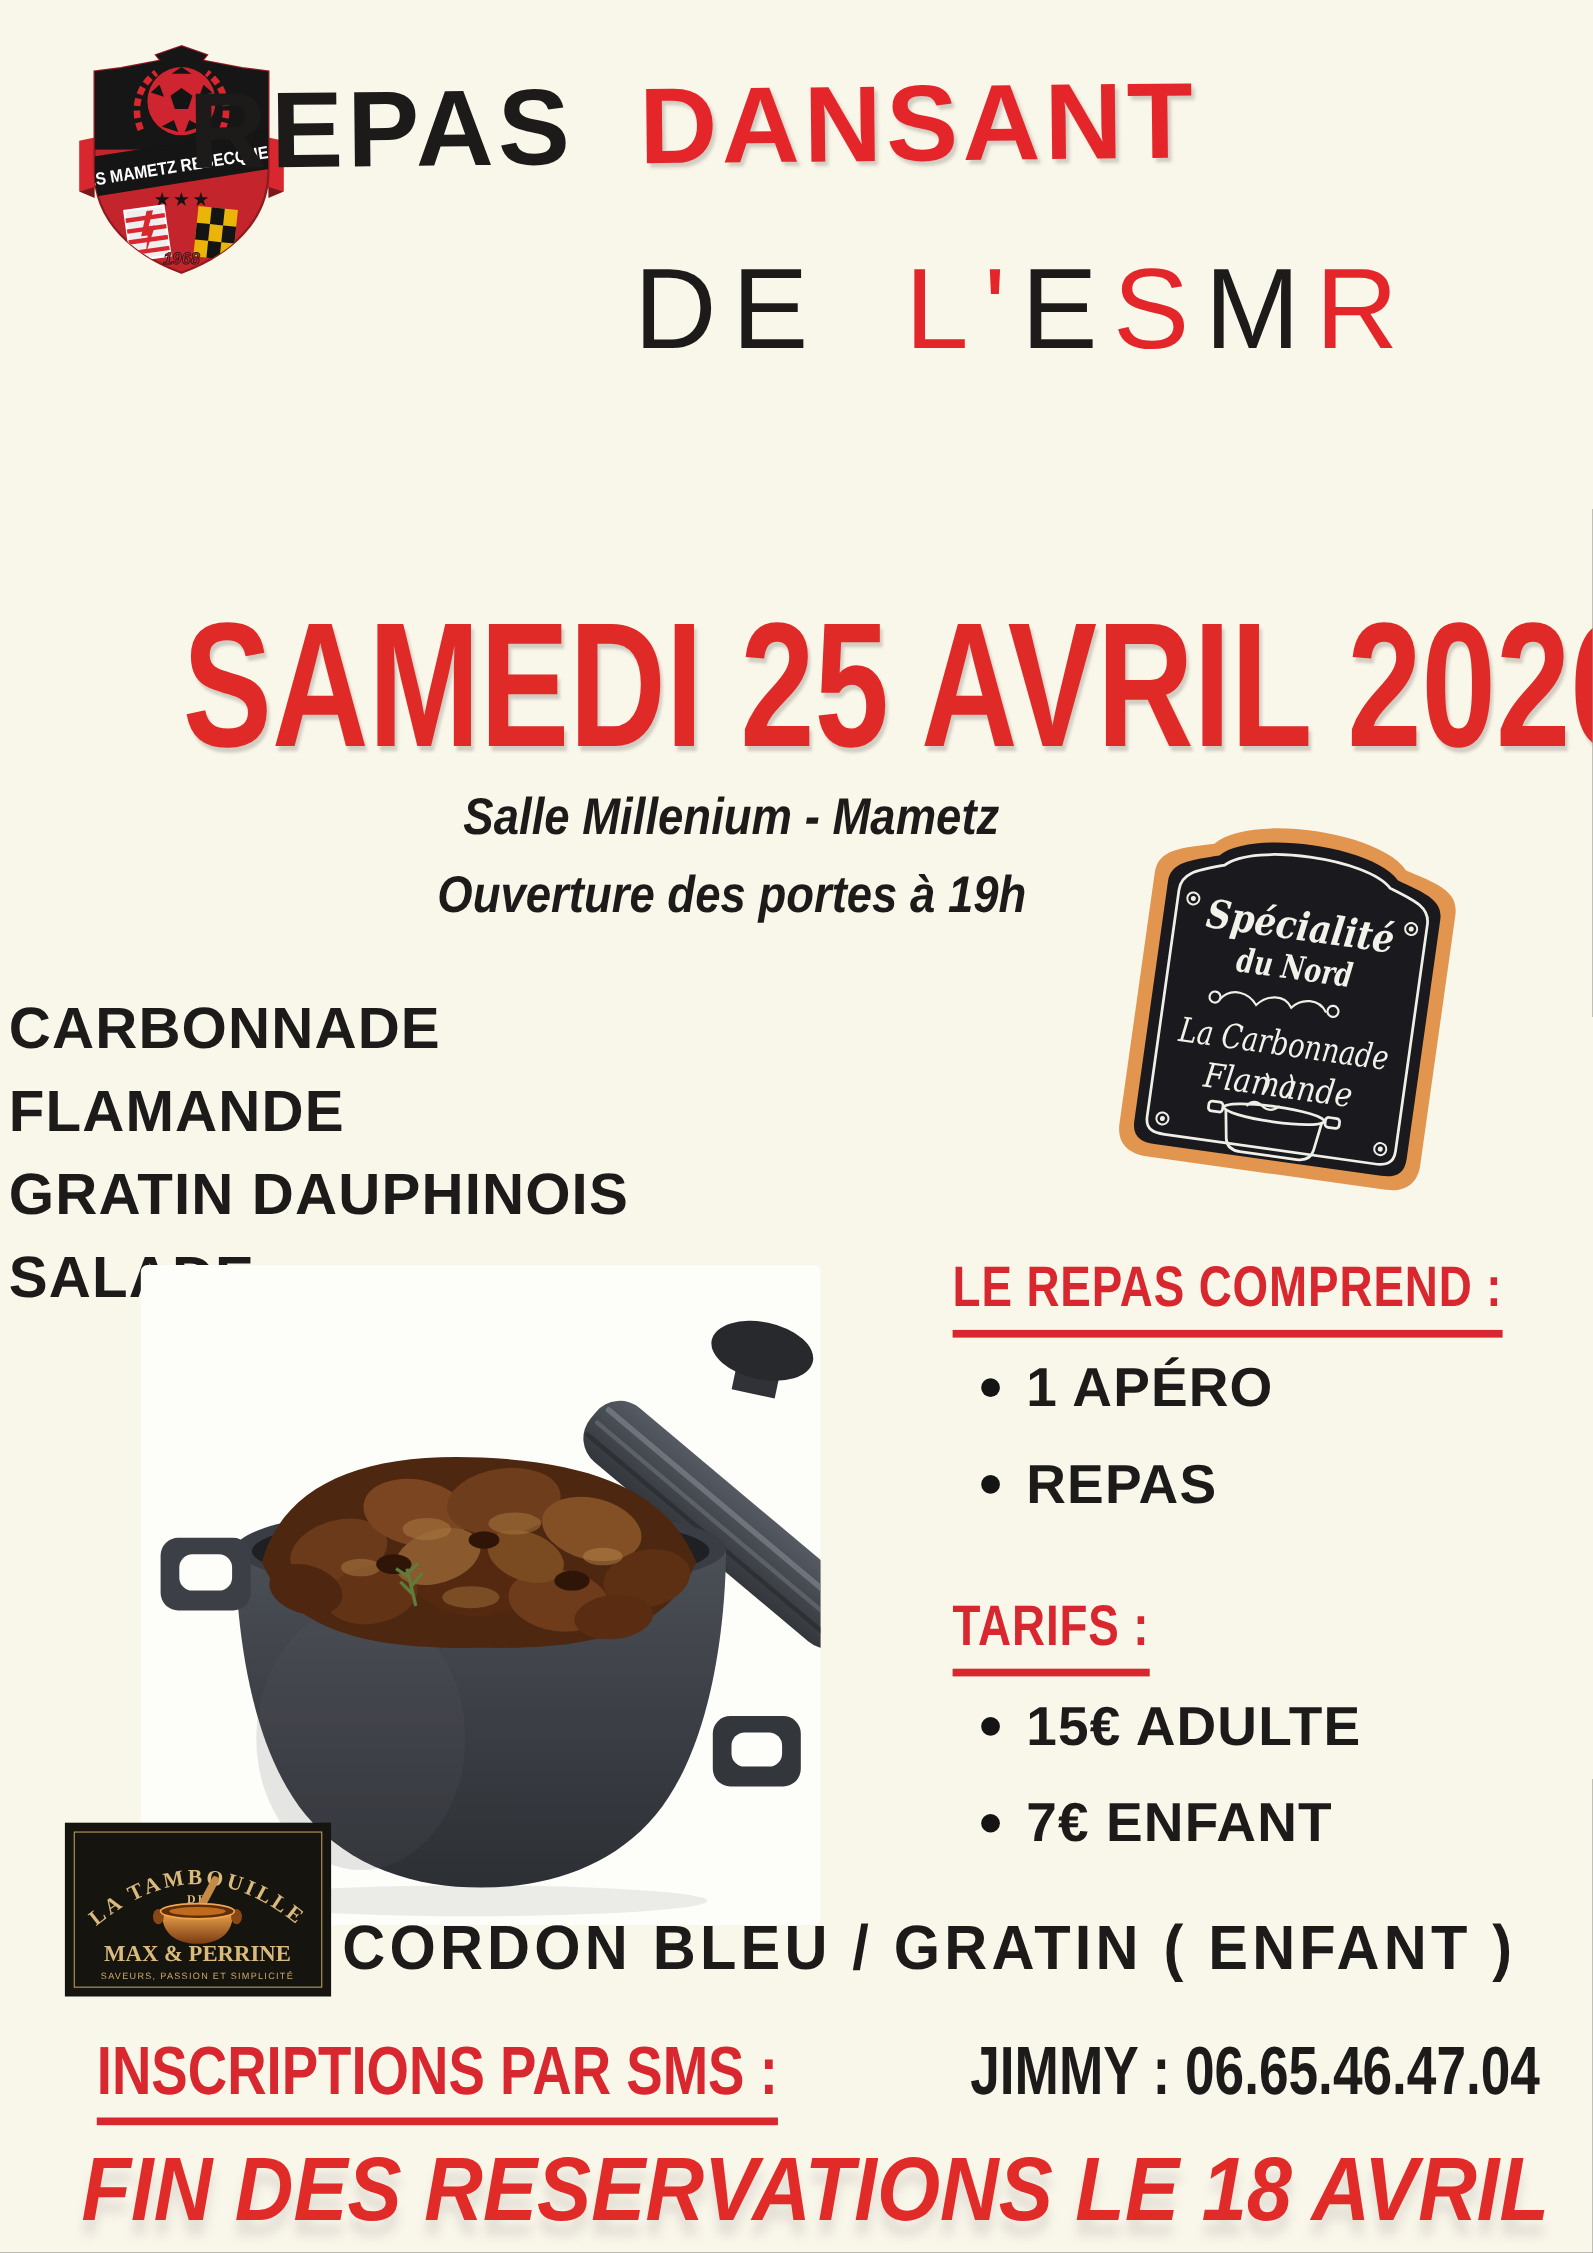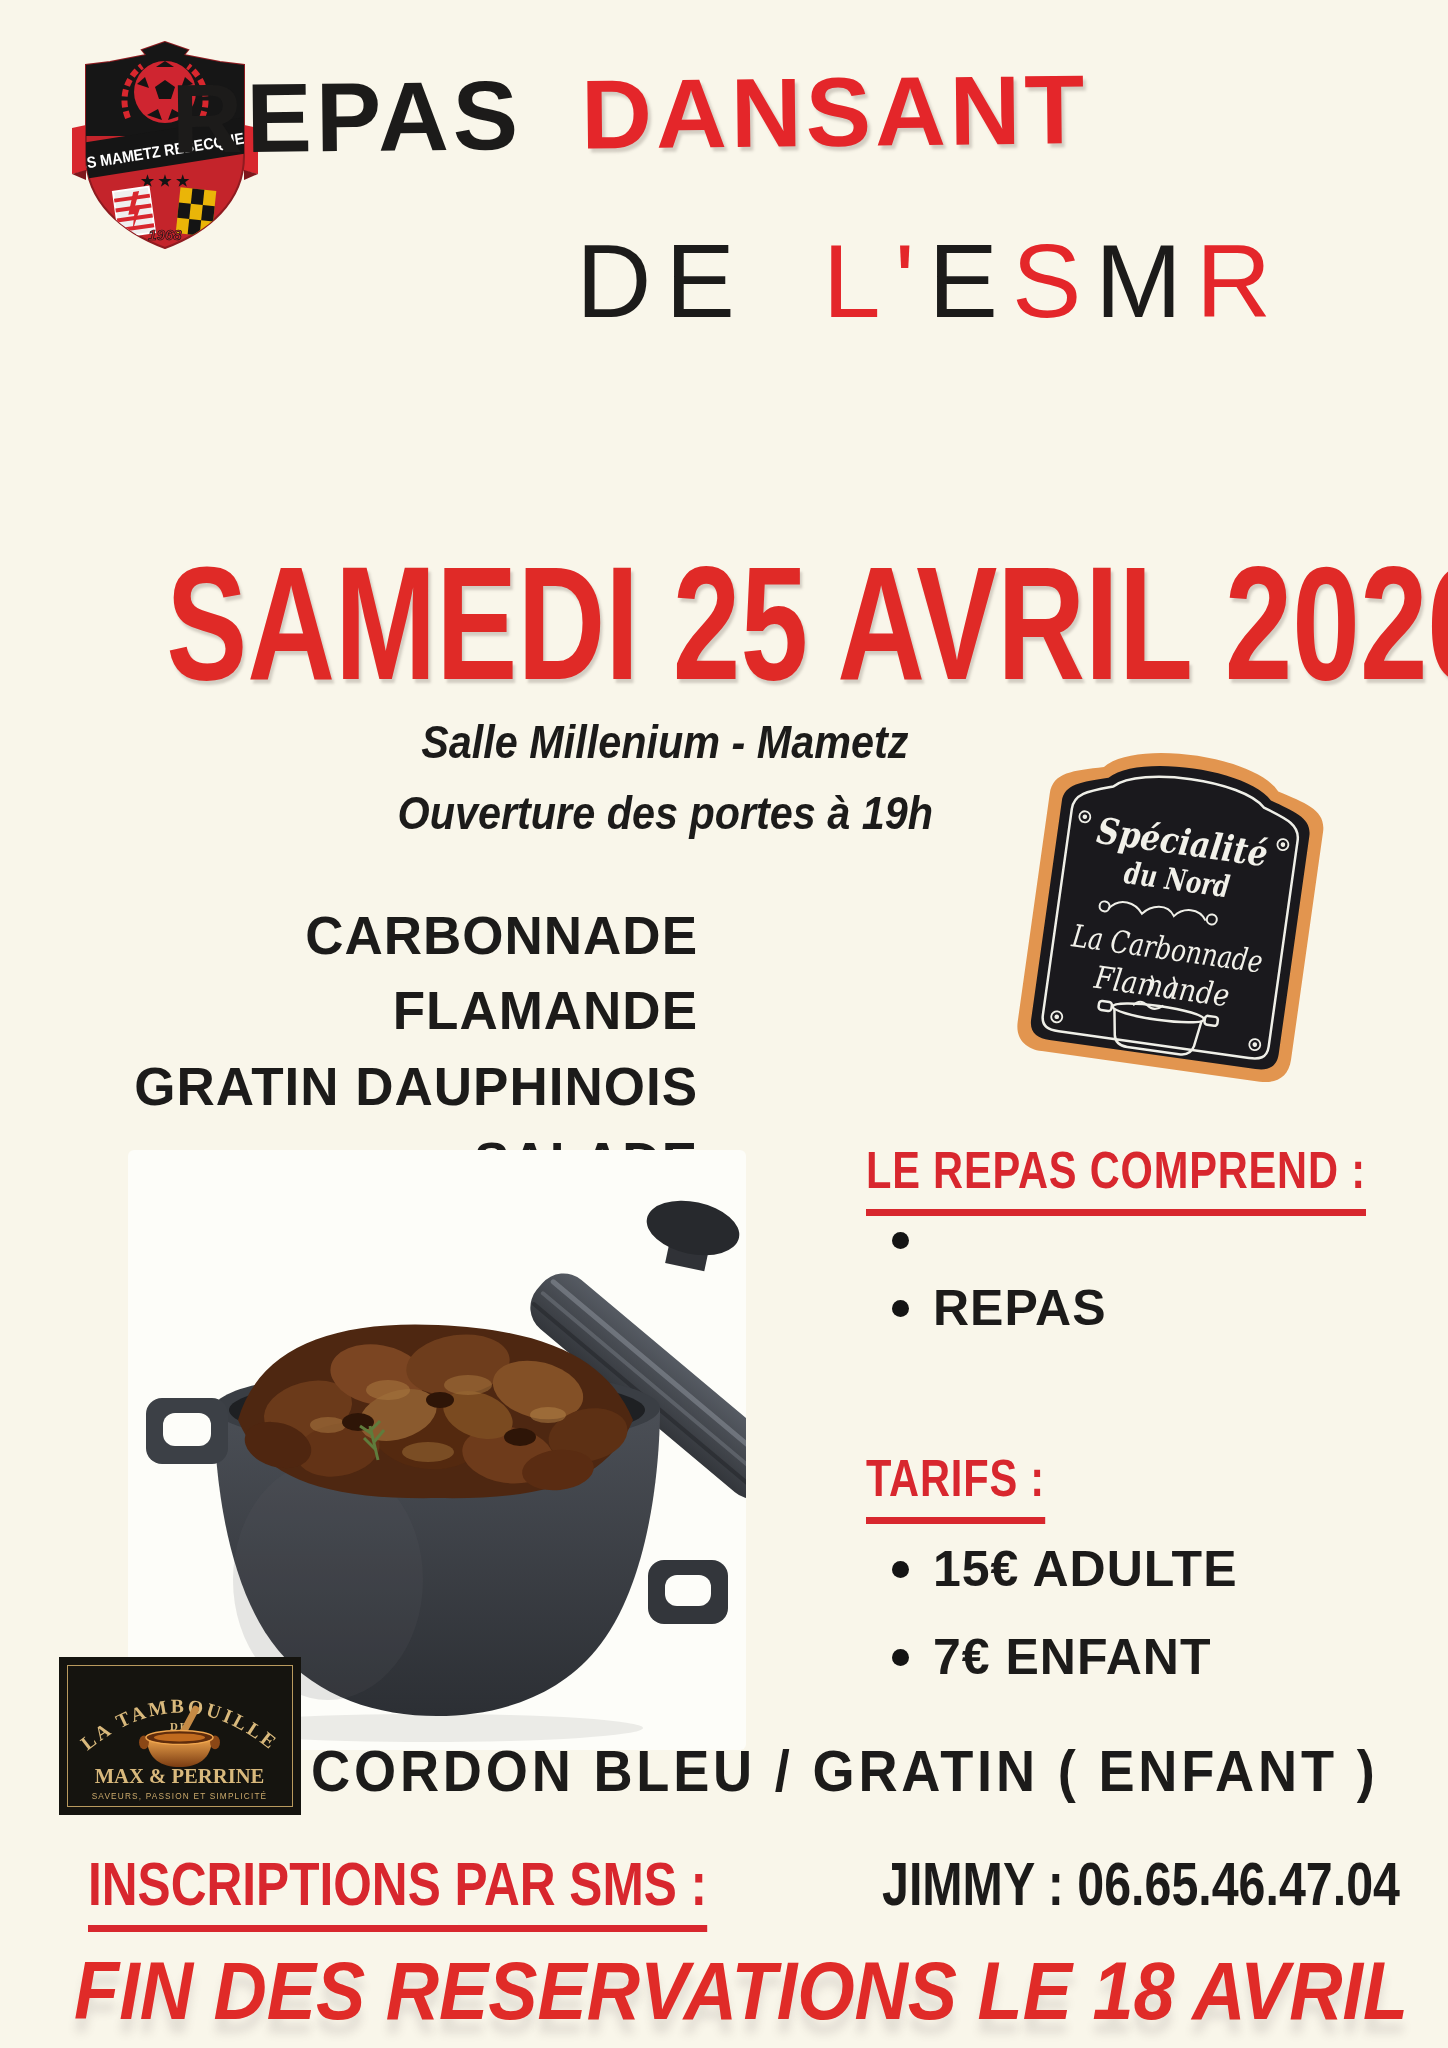--- a/index.html
+++ b/index.html
@@ -17,21 +17,21 @@
   .shadowed{text-shadow:3px 4px 3px rgba(110,100,95,.28);}
   .date{left:0;top:536px;width:1448px;text-align:center;font-weight:900;font-size:152px;color:#e02a27;
     white-space:nowrap;}
   .date .cx{transform:scale(0.80,1.06);}
   .venue{left:0;top:706px;width:1330px;text-align:center;font-style:italic;font-weight:800;
     font-size:47px;line-height:1.52;}
   .venue .cx{transform:scaleX(0.88);}
   
   .sign{left:1022px;top:726px;width:304px;height:350px;transform:rotate(8deg);}
   
-  .menu{left:8px;top:898px;width:690px;text-align:right;font-weight:700;font-size:53px;
+  .menu{left:8px;top:898px;width:690px;text-align:left;font-weight:700;font-size:53px;
     line-height:1.42;letter-spacing:1px;}
   
   .photo{left:128px;top:1150px;width:618px;height:600px;background:#fdfdf9;border-radius:6px;}
   
   .red-h{color:#d8272e;font-weight:900;font-size:52px;letter-spacing:1px;border-bottom:7px solid #d8272e;
     padding-bottom:9px;transform:scaleX(0.80);transform-origin:left;white-space:nowrap;}
   .includes-h{left:866px;top:1140px;}
   .tarifs-h{left:866px;top:1448px;}
   .blist{left:892px;list-style:none;margin:0;padding:0;}
   .includes-list{top:1232px;}
@@ -239,20 +239,21 @@
             <path d="M-7,-30 l9,-9"></path>
         </g>
       </g>
     </svg>
   </div>
 
   <div class="abs red-h includes-h">LE REPAS COMPREND :</div>
   <ul class="abs blist includes-list">
     <li>
         <span class="dot"></span>
+        <span>1 APÉRO</span>
       </li>
     <li>
         <span class="dot"></span>
         <span>REPAS</span>
       </li>
   </ul>
 
   <div class="abs red-h tarifs-h">TARIFS :</div>
   <ul class="abs blist tarifs-list">
     <li>

